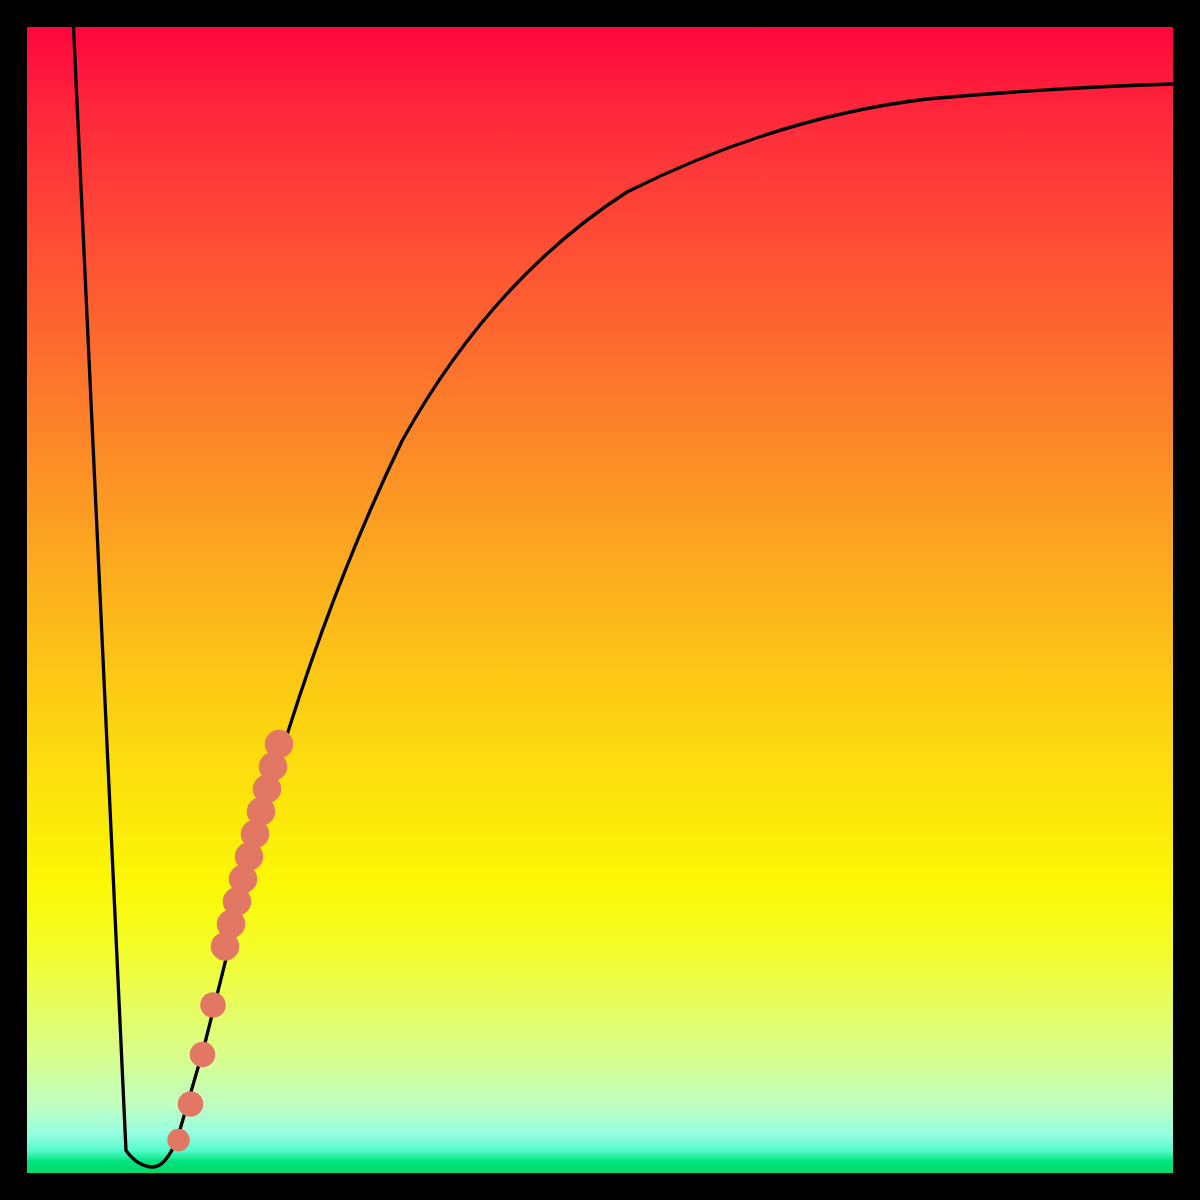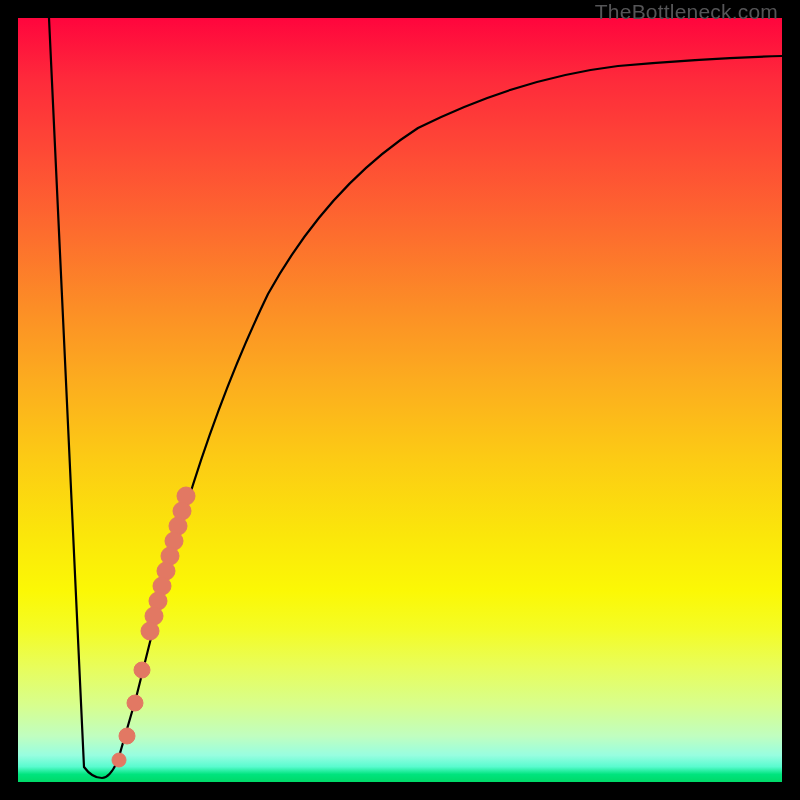--- a/index.html
+++ b/index.html
@@ -96,14 +96,13 @@
         <circle cx="132" cy="613" r="9"></circle>
 
         <circle cx="124" cy="652" r="8"></circle>
         <circle cx="117" cy="685" r="8"></circle>
         <circle cx="109" cy="718" r="8"></circle>
         <circle cx="101" cy="742" r="7"></circle>
       </g>
     </svg>
 
   </div>
-  <div class="watermark">TheBottleneck.com</div>
 </div>
 
 </body></html>

